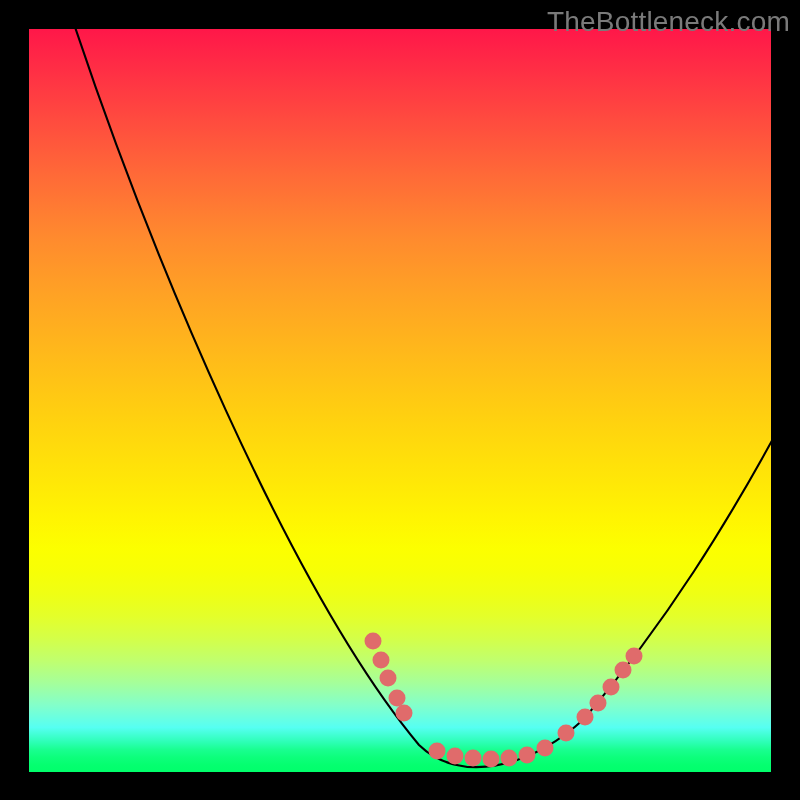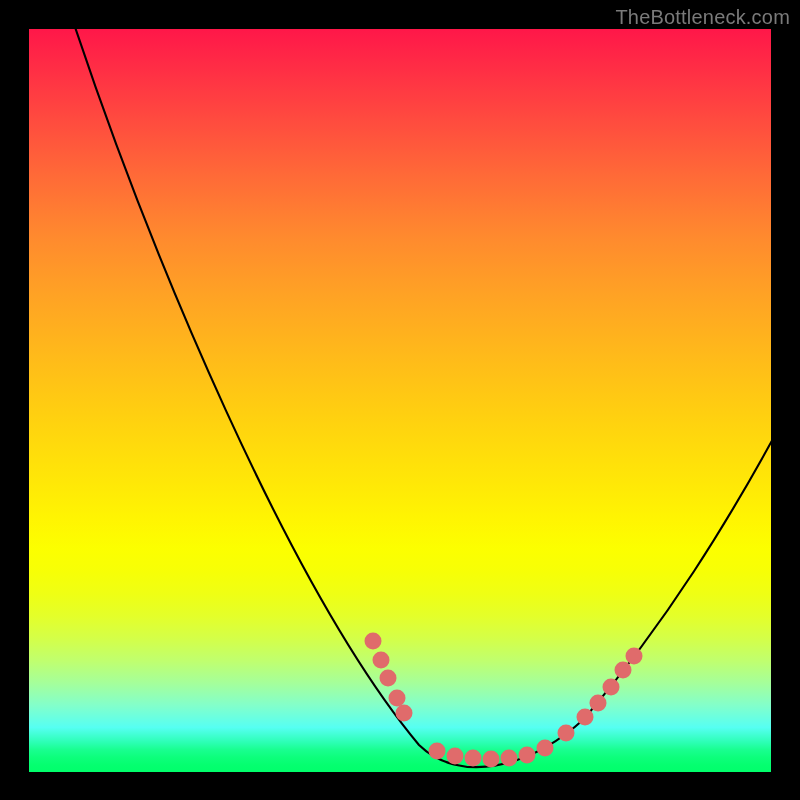--- a/index.html
+++ b/index.html
@@ -42,21 +42,21 @@
       #19ff90 97%,
       #0dff7c 98%,
       #05ff70 99%,
       #00ff6b 100%
     );
   }
   .watermark {
     position: absolute;
     top: 6px; right: 10px;
     font-family: Arial, Helvetica, sans-serif;
-    font-size: 20px;
+    font-size: 28px;
     color: #7a7a7a;
     letter-spacing: 0.2px;
   }
   svg.curve {
     position: absolute;
     left: 0; top: 0;
     width: 742px; height: 743px;
   }
   .curve-line {
     fill: none;

